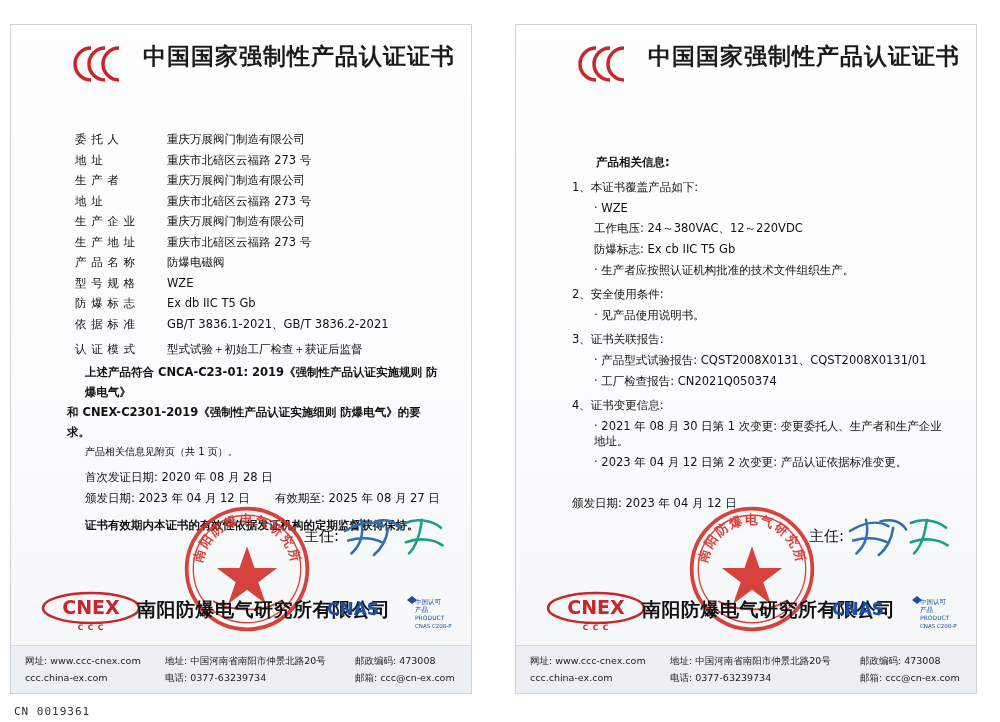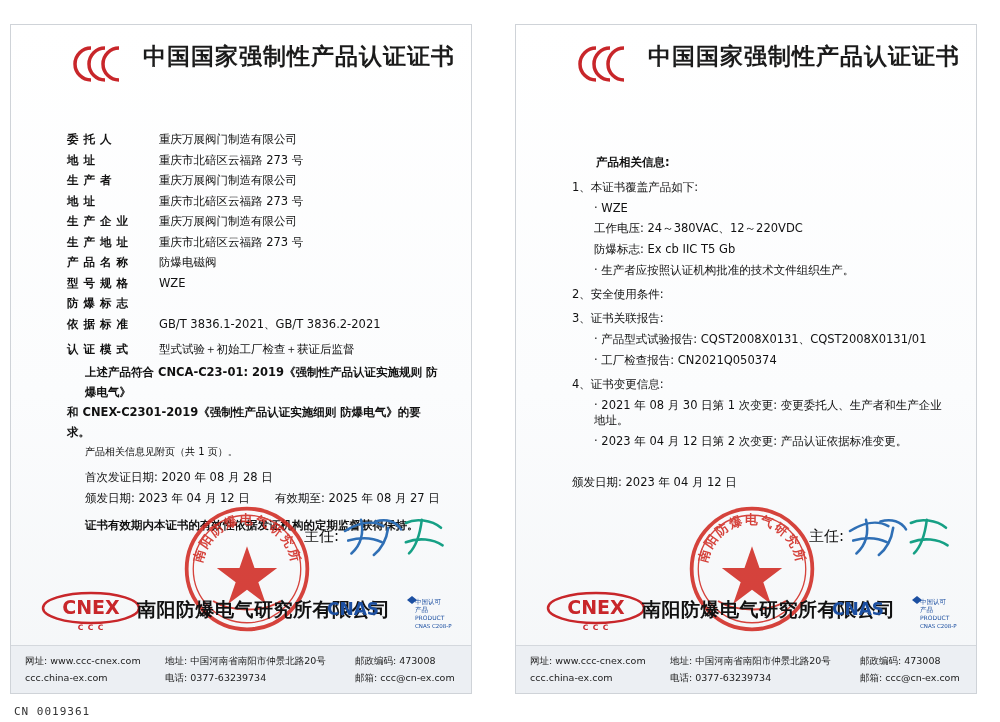--- a/index.html
+++ b/index.html
@@ -104,23 +104,24 @@
     color: #111;
   }
   .row {
     display: flex;
     align-items: flex-start;
     margin-bottom: 5.5px;
   }
   .row .lbl {
     width: 92px;
     flex: none;
-    font-weight: bold;
+    font-weight: normal;
     letter-spacing: 0.5px;
     white-space: nowrap;
+    margin-left: 8px;
   }
   .row .val {
     flex: 1;
     white-space: nowrap;
   }
   .row.gap-top { margin-top: 10px; }
 
   .para {
     font-size: 11.5px;
     color: #111;
@@ -327,20 +328,21 @@
       <div class="row">
         <span class="lbl">产 品 名 称</span>
         <span class="val">防爆电磁阀</span>
       </div>
       <div class="row">
         <span class="lbl">型 号 规 格</span>
         <span class="val">WZE</span>
       </div>
       <div class="row">
         <span class="lbl">防 爆 标 志</span>
+        <span class="val">Ex db IIC T5 Gb</span>
       </div>
       <div class="row">
         <span class="lbl">依 据 标 准</span>
         <span class="val">GB/T 3836.1-2021、GB/T 3836.2-2021</span>
       </div>
 
       <div class="row gap-top">
         <span class="lbl">认 证 模 式</span>
         <span class="val">型式试验＋初始工厂检查＋获证后监督</span>
       </div>
@@ -475,20 +477,21 @@
     <div class="body-right">
       <div class="sect-title">产品相关信息:</div>
 
       <div class="num-item">1、本证书覆盖产品如下:</div>
       <div class="sub-item">· WZE</div>
       <div class="sub-item">工作电压: 24～380VAC、12～220VDC</div>
       <div class="sub-item">防爆标志: Ex cb IIC T5 Gb</div>
       <div class="sub-item">· 生产者应按照认证机构批准的技术文件组织生产。</div>
 
       <div class="num-item">2、安全使用条件:</div>
+      <div class="sub-item">· 见产品使用说明书。</div>
 
       <div class="num-item">3、证书关联报告:</div>
       <div class="sub-item">· 产品型式试验报告: CQST2008X0131、CQST2008X0131/01</div>
       <div class="sub-item">· 工厂检查报告: CN2021Q050374</div>
 
       <div class="num-item">4、证书变更信息:</div>
       <div class="sub-item">· 2021 年 08 月 30 日第 1 次变更: 变更委托人、生产者和生产企业地址。</div>
       <div class="sub-item">· 2023 年 04 月 12 日第 2 次变更: 产品认证依据标准变更。</div>
 
       <div class="issue-date">

